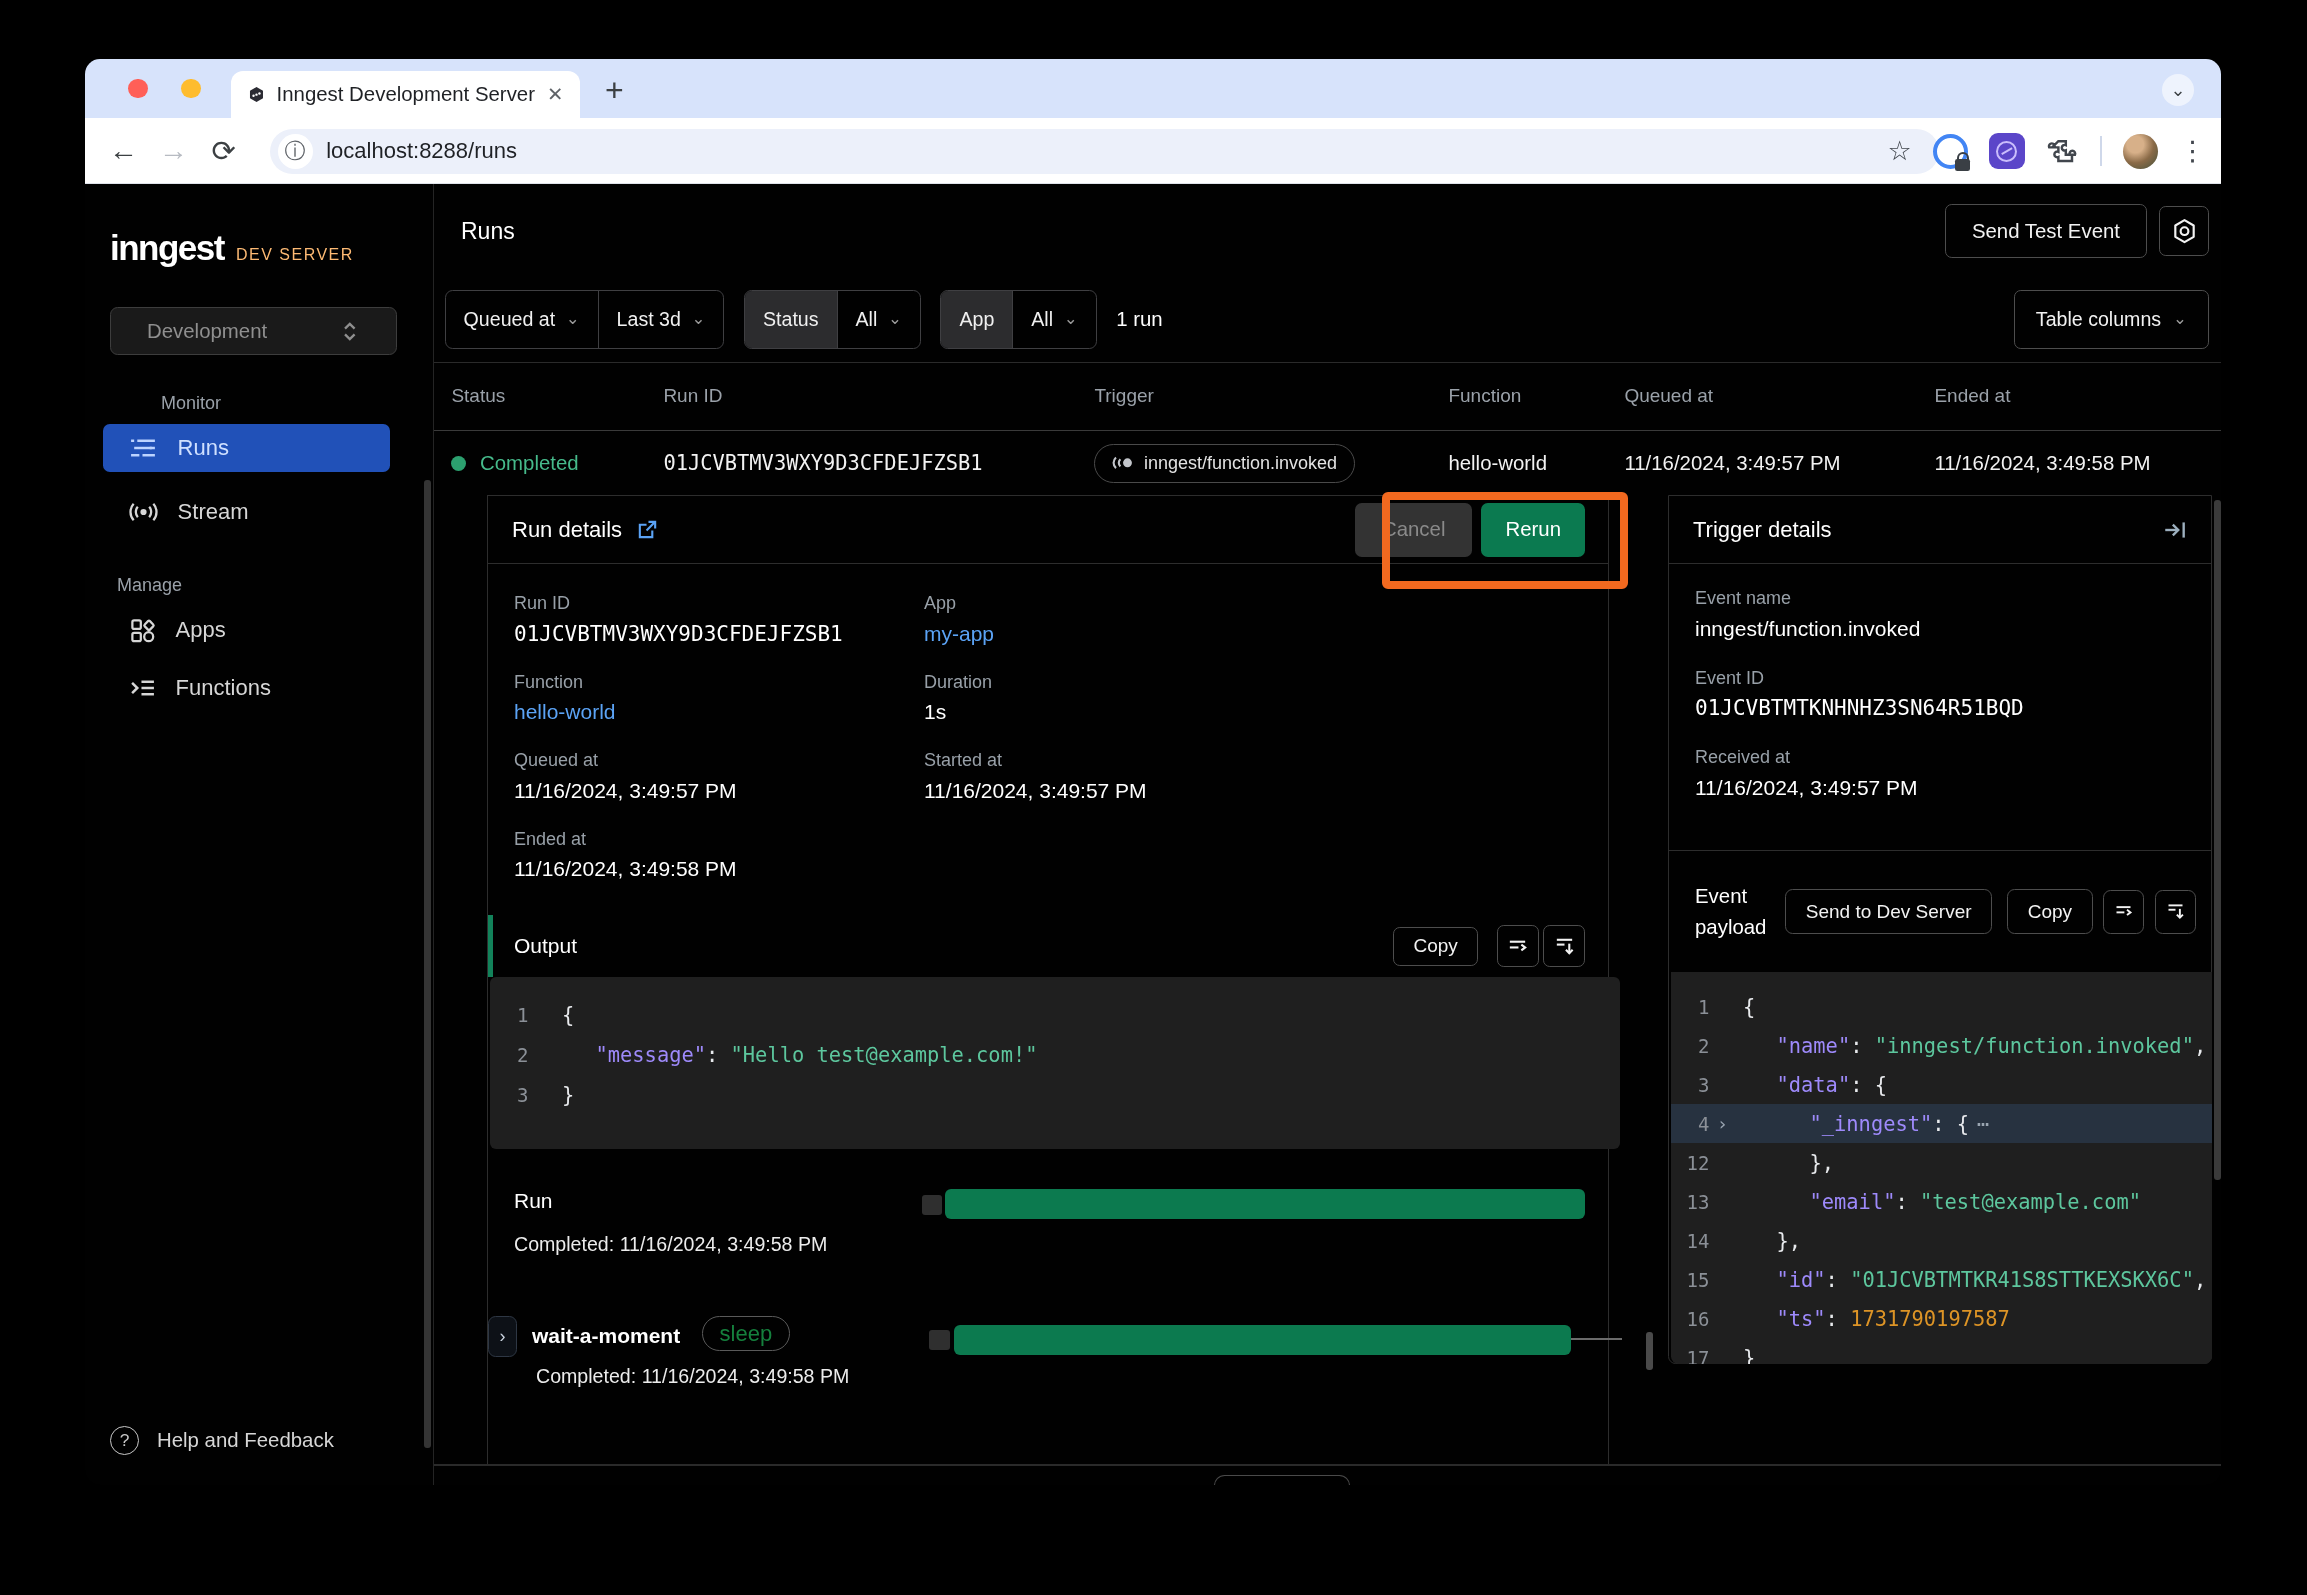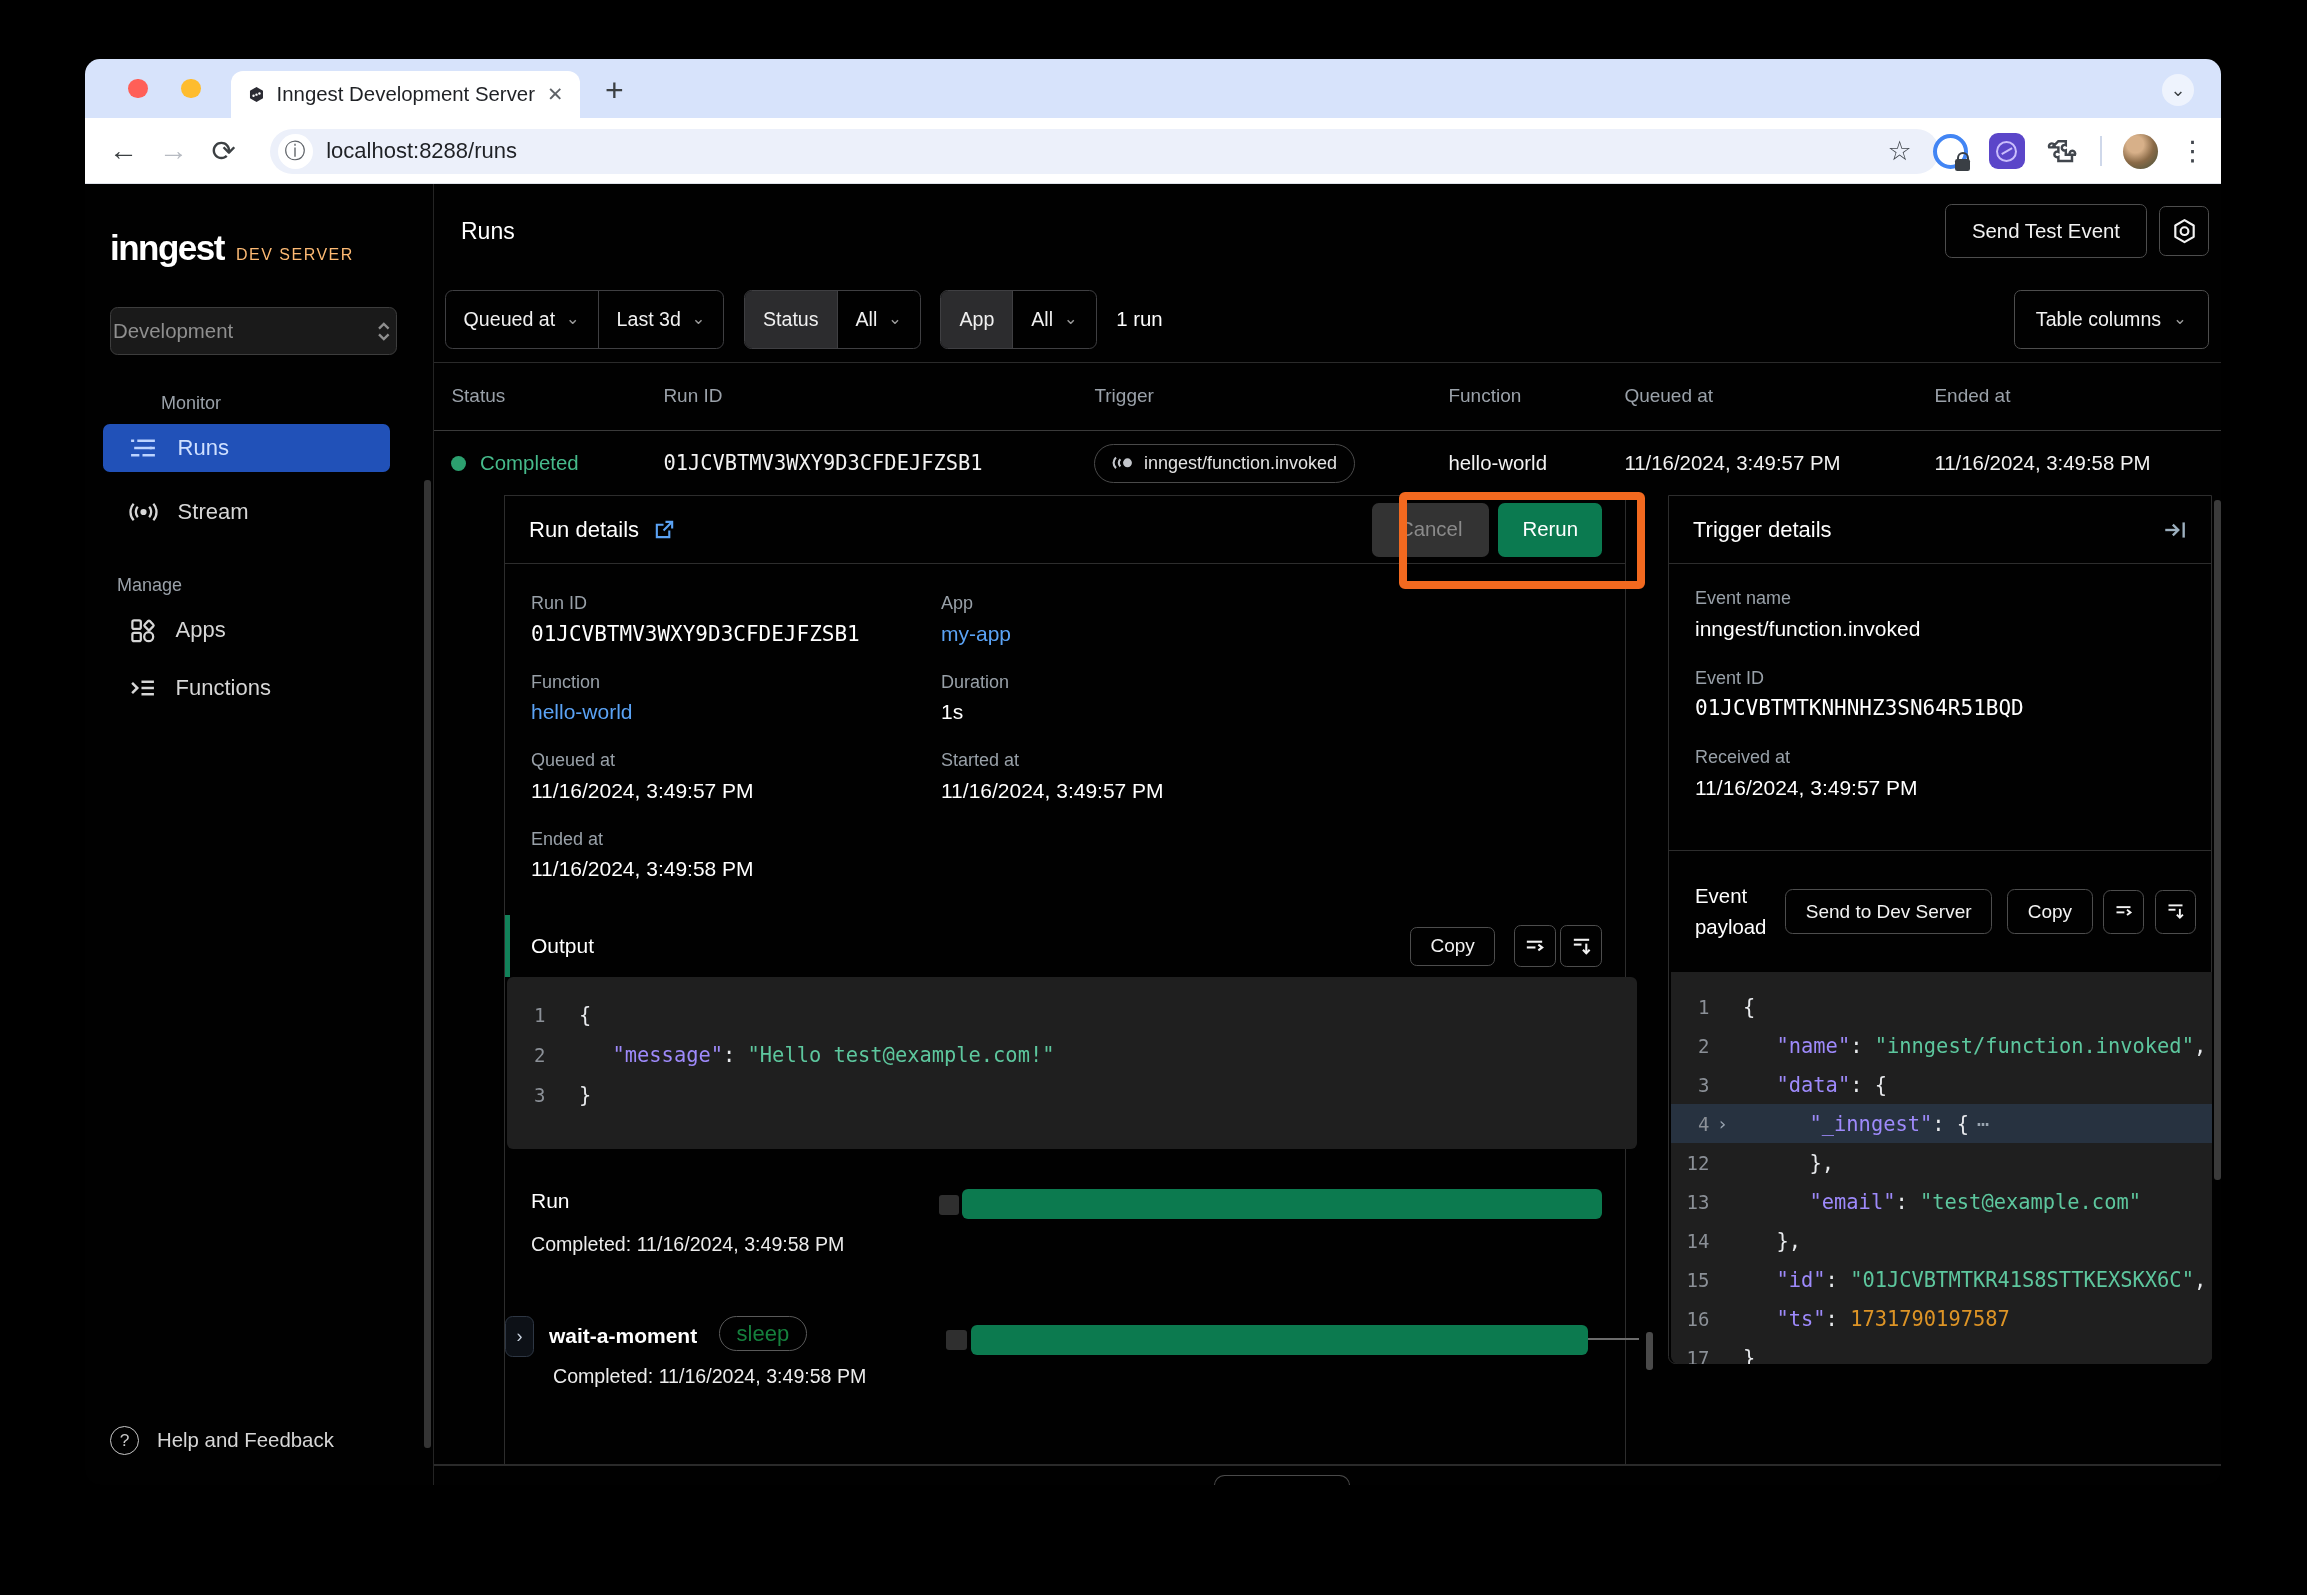--- a/index.html
+++ b/index.html
@@ -36,21 +36,21 @@
   .kebab { font-size:27px; color:#41464d; }
 
   
   .content { position:absolute; left:0; top:125px; width:2136px; height:1302px; background:#010101; color:#f2f2f2; }
 
   
   .sidebar { position:absolute; left:0; top:0; width:349px; height:100%; border-right:0.8px solid #242424; }
   .logo-row { position:absolute; left:25px; top:44px; display:flex; align-items:baseline; gap:12px; }
   .logo { font-size:35px; font-weight:bold; letter-spacing:-1.5px; color:#fff; }
   .logo-badge { font-size:16px; letter-spacing:1.5px; color:#fdba74; font-weight:normal;margin-top:16px; }
-  .env-select { position:absolute; left:25px; top:123px; width:287px; height:48px; border:0.8px solid #3d3d3d; background:#1a1a1a; border-radius:7.6px; display:flex; align-items:center; justify-content:space-between; padding:0 2px; }
+  .env-select { position:absolute; left:25px; top:123px; width:287px; height:48px; border:0.8px solid #3d3d3d; background:#1a1a1a; border-radius:7.6px; display:flex; align-items:center; justify-content:space-between; padding:0 36px; }
   .env-select span { font-size:20.4px; color:#8f8f8f; }
   .sec-label { position:absolute; left:32px; font-size:18px; color:#9aa1a9; }
   .side-item { position:absolute; left:18px; width:287px; height:48px; border-radius:6.8px; display:flex; align-items:center; gap:19.6px; padding-left:26px; font-size:22px; color:#d6d6d6; }
   .side-item.active { background:#2151b8; color:#cfe0ff; }
   .help-item { position:absolute; left:25px; top:1242px; display:flex; align-items:center; gap:18px; font-size:20.4px; color:#d6d6d6; }
   .qmark { width:29px; height:29px; border:1.9px solid #c7c7c7; border-radius:50%; display:flex; align-items:center; justify-content:center; font-size:17.4px; color:#c7c7c7; }
   .main-scroll-thumb { position:absolute; left:339px; top:296px; width:6.8px; height:968px; background:#343434; border-radius:3px; }
 
   
   .main { position:absolute; left:349px; top:0; width:1787px; height:100%; }
@@ -75,21 +75,21 @@
   .trow { position:absolute; left:0; top:247px; width:100%; height:64px; display:grid; grid-template-columns:212px 431px 354px 176px 310px 1fr; padding-left:17.4px; align-items:center; }
   .td { font-size:20.4px; color:#f2f2f2; }
   .status-cell { display:flex; align-items:center; gap:13.6px; }
   .dot { width:15px; height:15px; border-radius:50%; background:#2ca06f; }
   .status-text { font-size:20.4px; color:#46ba8b; }
   .mono { font-family:"DejaVu Sans Mono", monospace; }
   .trigger-pill { display:inline-flex; align-items:center; gap:9px; height:39px; padding:0 16.6px; border:1.1px solid #4a4a4a; border-radius:19.6px; font-size:18px; color:#e3e3e3; width:fit-content; }
 
   
   .panel { position:absolute; border:0.8px solid #2d2d2d; }
-  .left-panel { left:70px; top:311px; width:1122px; height:969px; border-bottom:none; overflow:visible; }
+  .left-panel { left:53px; top:311px; width:1122px; height:969px; border-bottom:none; overflow:visible; }
   .panel-header { position:absolute; left:0; top:0; width:100%; height:68px; display:flex; align-items:center; padding:0 23px 0 24px; border-bottom:0.8px solid #2d2d2d; }
   .panel-title { font-size:22px; color:#fff; }
   .cancel-btn { height:54px; padding:0 27px; font-size:20.4px; background:#333; border:none; color:#8a8a8a; border-radius:6.8px; }
   .rerun-btn { height:54px; padding:0 24px; font-size:20.4px; background:#0b7a50; border:none; color:#fff; border-radius:6.8px; }
   .annotation { position:absolute; left:894px; top:-4.5px; width:246px; height:97px; border:8.3px solid #f2691f; border-radius:6px; pointer-events:none; z-index:5; }
 
   .fields { position:absolute; left:26px; top:97px; width:1080px; display:grid; grid-template-columns:410px 1fr; row-gap:26px; }
   .field-label { font-size:18px; color:#98a0a8; margin-bottom:7.6px; }
   .field-value { font-size:21px; color:#fff; }
   .link { color:#5ba3f5; }

